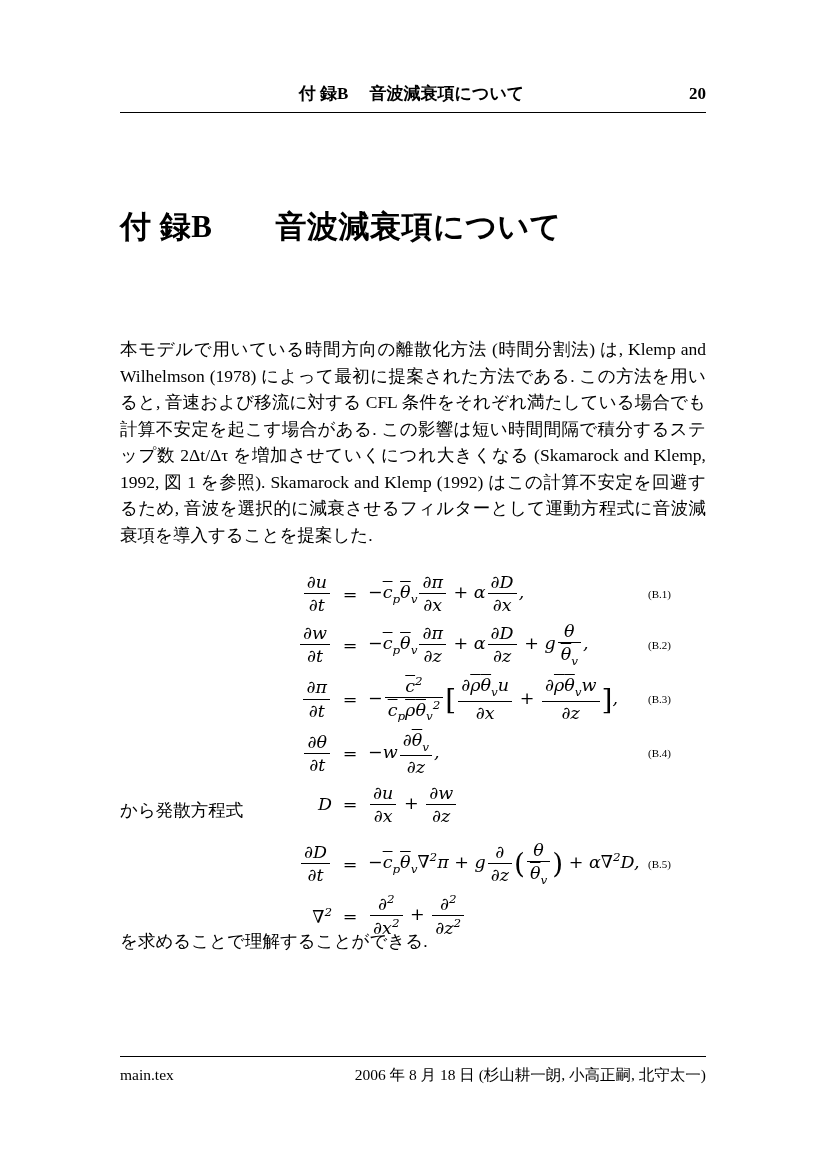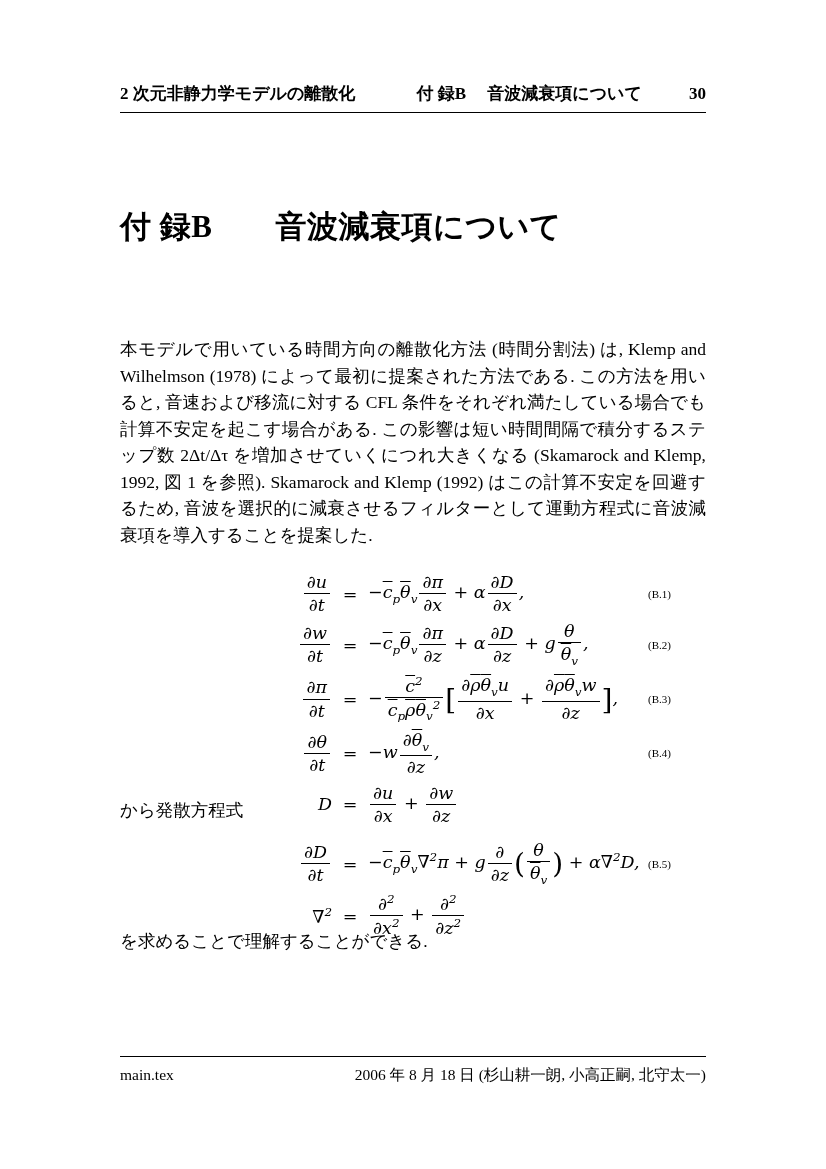--- a/index.html
+++ b/index.html
@@ -78,23 +78,22 @@
     font-size:15.5px;
     gap:22px;
   }
 </style>
 </head>
 <body>
 
 <div class="page">
 
   <div class="abs header">
-    <span>2 次元非静力学モデルの離散化</span>
     <span class="h-center">付 録B　 音波減衰項について</span>
-    <span class="h-page">30</span>
+    <span class="h-page">20</span>
   </div>
 
   <div class="abs doc-title">付 録B　　音波減衰項について</div>
 
   <div class="abs para p1">本モデルで用いている時間方向の離散化方法 (時間分割法) は, Klemp and Wilhelmson (1978) によって最初に提案された方法である. この方法を用いると, 音速および移流に対する CFL 条件をそれぞれ満たしている場合でも計算不安定を起こす場合がある. この影響は短い時間間隔で積分するステップ数 2Δt/Δτ を増加させていくにつれ大きくなる (Skamarock and Klemp, 1992, 図 1 を参照). Skamarock and Klemp (1992) はこの計算不安定を回避するため, 音波を選択的に減衰させるフィルターとして運動方程式に音波減衰項を導入することを提案した.</div>
 
 
   <div class="abs eqblock eqb1">
     <div class="eqrow">
       <div class="eqlhs math"><span class="f"><span class="n">∂u</span><span class="d">∂t</span></span></div>

